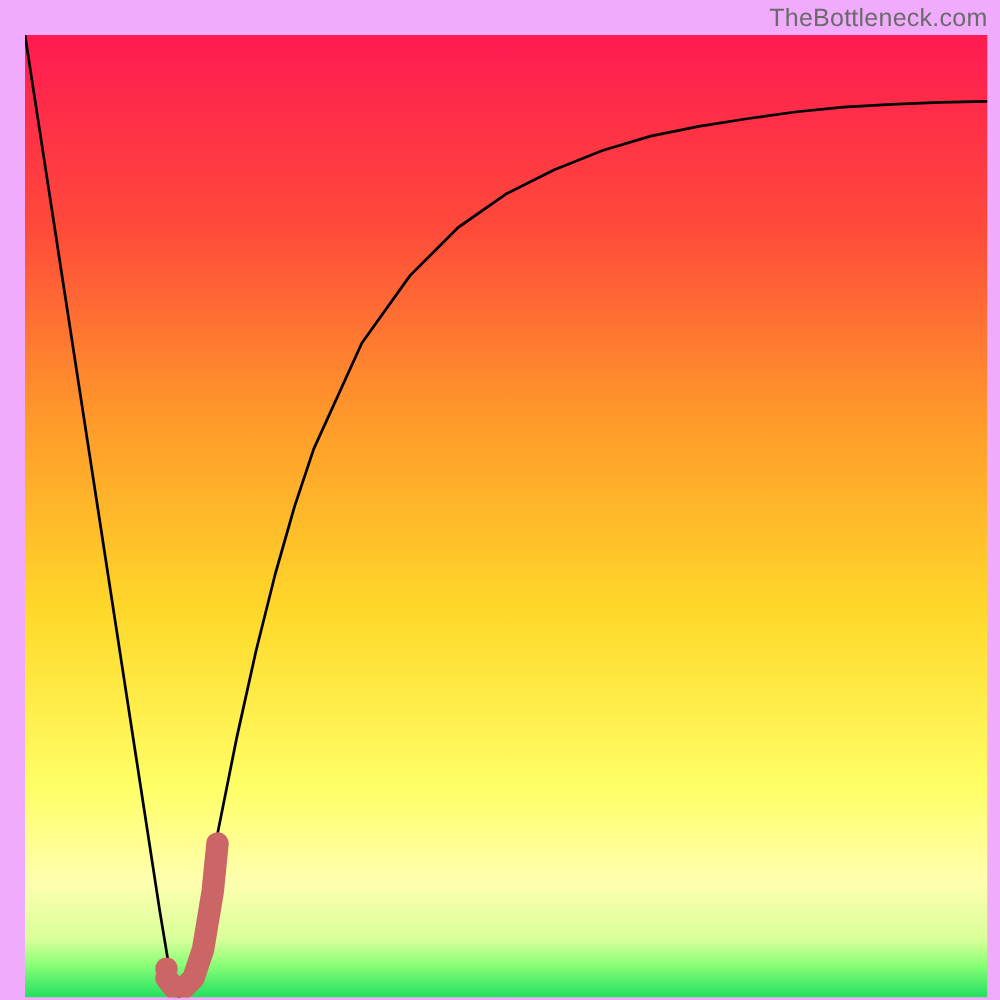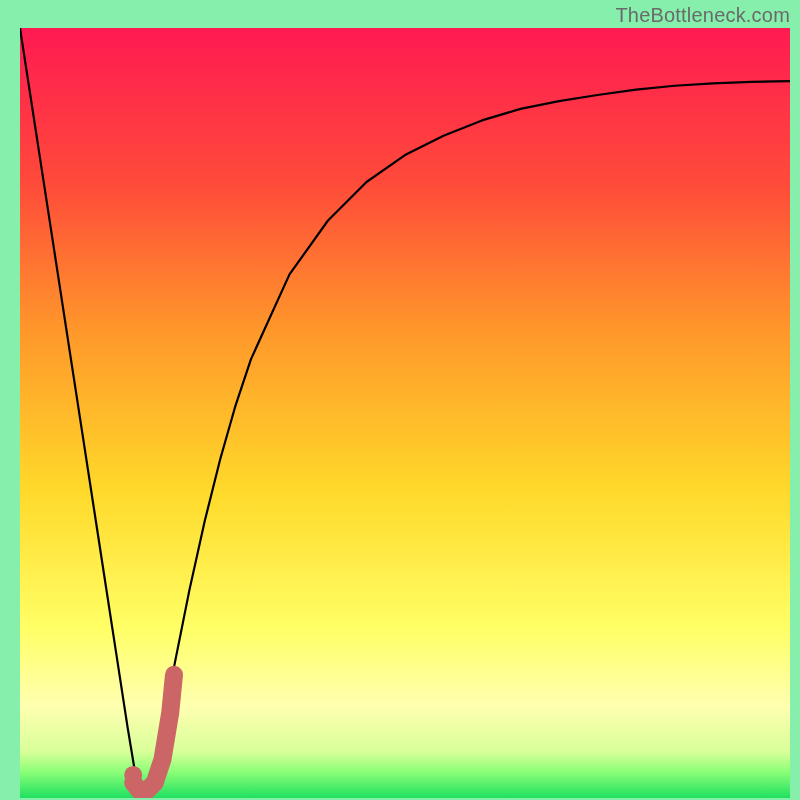--- a/index.html
+++ b/index.html
@@ -1,21 +1,21 @@
 <!DOCTYPE html>
 <html><head>
 <meta charset="utf-8">
 <style>
   * { margin: 0; padding: 0; box-sizing: border-box; }
   html, body { width: 800px; height: 800px; overflow: hidden; background: #000; }
   .container {
     position: relative;
     width: 800px;
     height: 800px;
-    background: #86efac;
+    background: #f0abfc;
   }
   .watermark {
     position: absolute;
     top: 4px;
     right: 10px;
     font-family: Arial, Helvetica, sans-serif;
     font-size: 20px;
     font-weight: 500;
     color: #6a6a6a;
     letter-spacing: 0.2px;

